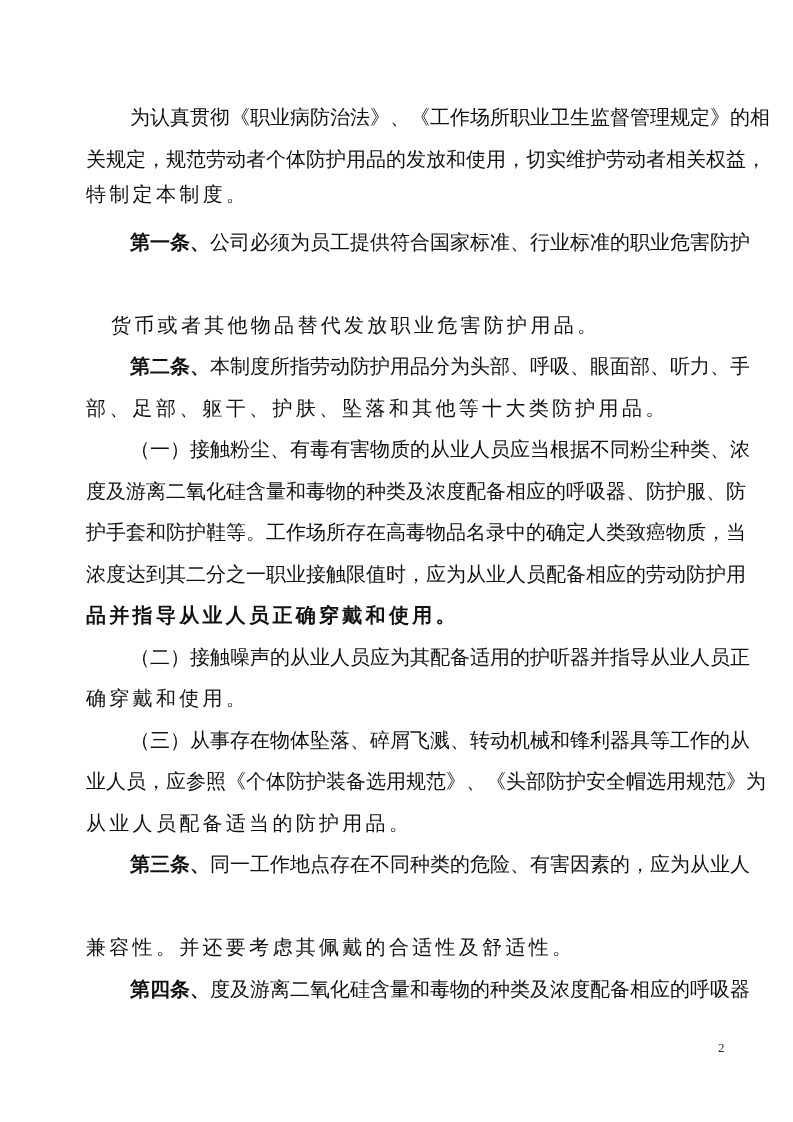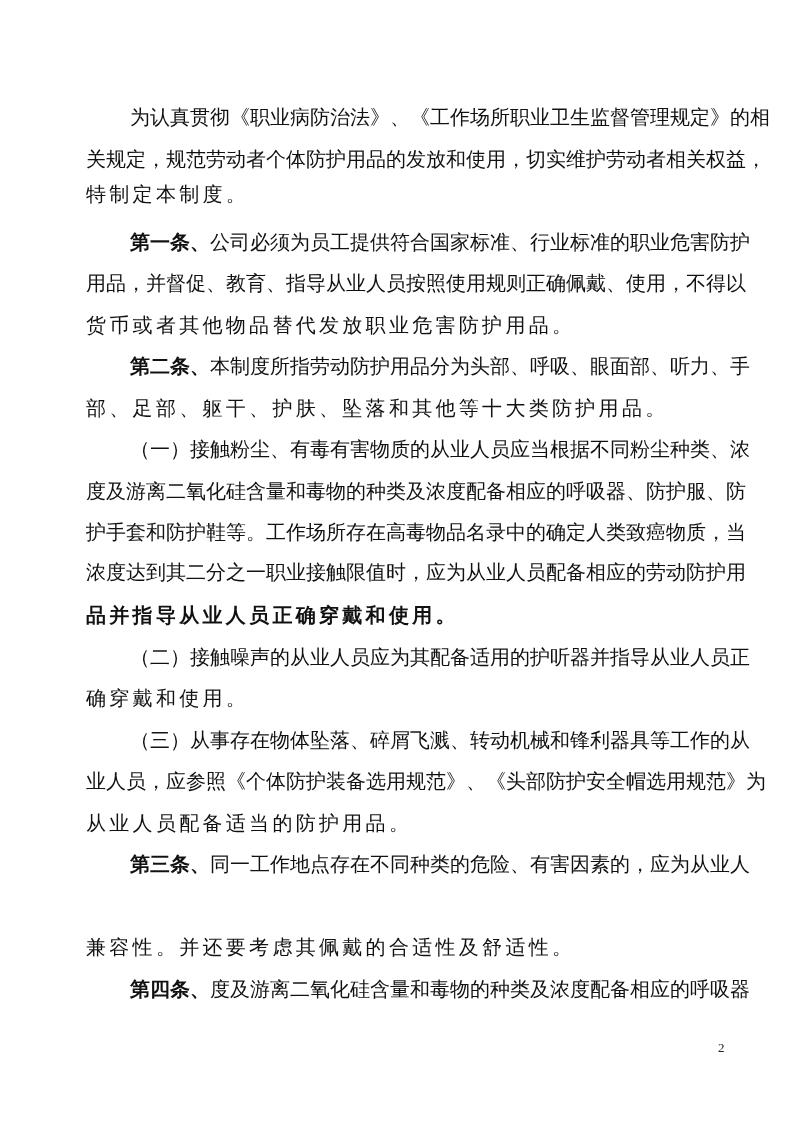--- a/index.html
+++ b/index.html
@@ -60,30 +60,29 @@
 </head>
 <body>
 
 <div class="page">
 
   <div class="line indent" style="top:103px;">为认真贯彻《职业病防治法》、《工作场所职业卫生监督管理规定》的相</div>
   <div class="line" style="top:145px;">关规定，规范劳动者个体防护用品的发放和使用，切实维护劳动者相关权益，</div>
   <div class="line last ls" style="top:180px;">特制定本制度。</div>
 
   <div class="line indent" style="top:228px;"><span class="bold">第一条、</span><span>公司必须为员工提供符合国家标准、行业标准的职业危害防护</span></div>
-  <div class="line" style="top:269px;">用品，并督促、教育、指导从业人员按照使用规则正确佩戴、使用，不得以</div>
-  <div class="line last ls" style="top:311px;">货币或者其他物品替代发放职业危害防护用品。</div>
+  <div class="line last ls" style="top:311px;margin-left:25px;">货币或者其他物品替代发放职业危害防护用品。</div>
 
   <div class="line indent" style="top:352px;"><span class="bold">第二条、</span><span>本制度所指劳动防护用品分为头部、呼吸、眼面部、听力、手</span></div>
   <div class="line last ls" style="top:394px;">部、足部、躯干、护肤、坠落和其他等十大类防护用品。</div>
 
   <div class="line indent" style="top:435px;">（一）接触粉尘、有毒有害物质的从业人员应当根据不同粉尘种类、浓</div>
   <div class="line" style="top:477px;">度及游离二氧化硅含量和毒物的种类及浓度配备相应的呼吸器、防护服、防</div>
   <div class="line" style="top:518px;">护手套和防护鞋等。工作场所存在高毒物品名录中的确定人类致癌物质，当</div>
-  <div class="line" style="top:560px;font-family:Liberation Mono, monospace;">浓度达到其二分之一职业接触限值时，应为从业人员配备相应的劳动防护用</div>
+  <div class="line" style="top:560px;">浓度达到其二分之一职业接触限值时，应为从业人员配备相应的劳动防护用</div>
   <div class="line last ls" style="top:601px;font-weight:bold;">品并指导从业人员正确穿戴和使用。</div>
 
   <div class="line indent" style="top:643px;">（二）接触噪声的从业人员应为其配备适用的护听器并指导从业人员正</div>
   <div class="line last ls" style="top:684px;">确穿戴和使用。</div>
 
   <div class="line indent" style="top:726px;">（三）从事存在物体坠落、碎屑飞溅、转动机械和锋利器具等工作的从</div>
   <div class="line" style="top:767px;">业人员，应参照《个体防护装备选用规范》、《头部防护安全帽选用规范》为</div>
   <div class="line last ls" style="top:809px;">从业人员配备适当的防护用品。</div>
 
   <div class="line indent" style="top:850px;"><span class="bold">第三条、</span><span>同一工作地点存在不同种类的危险、有害因素的，应为从业人</span></div>

